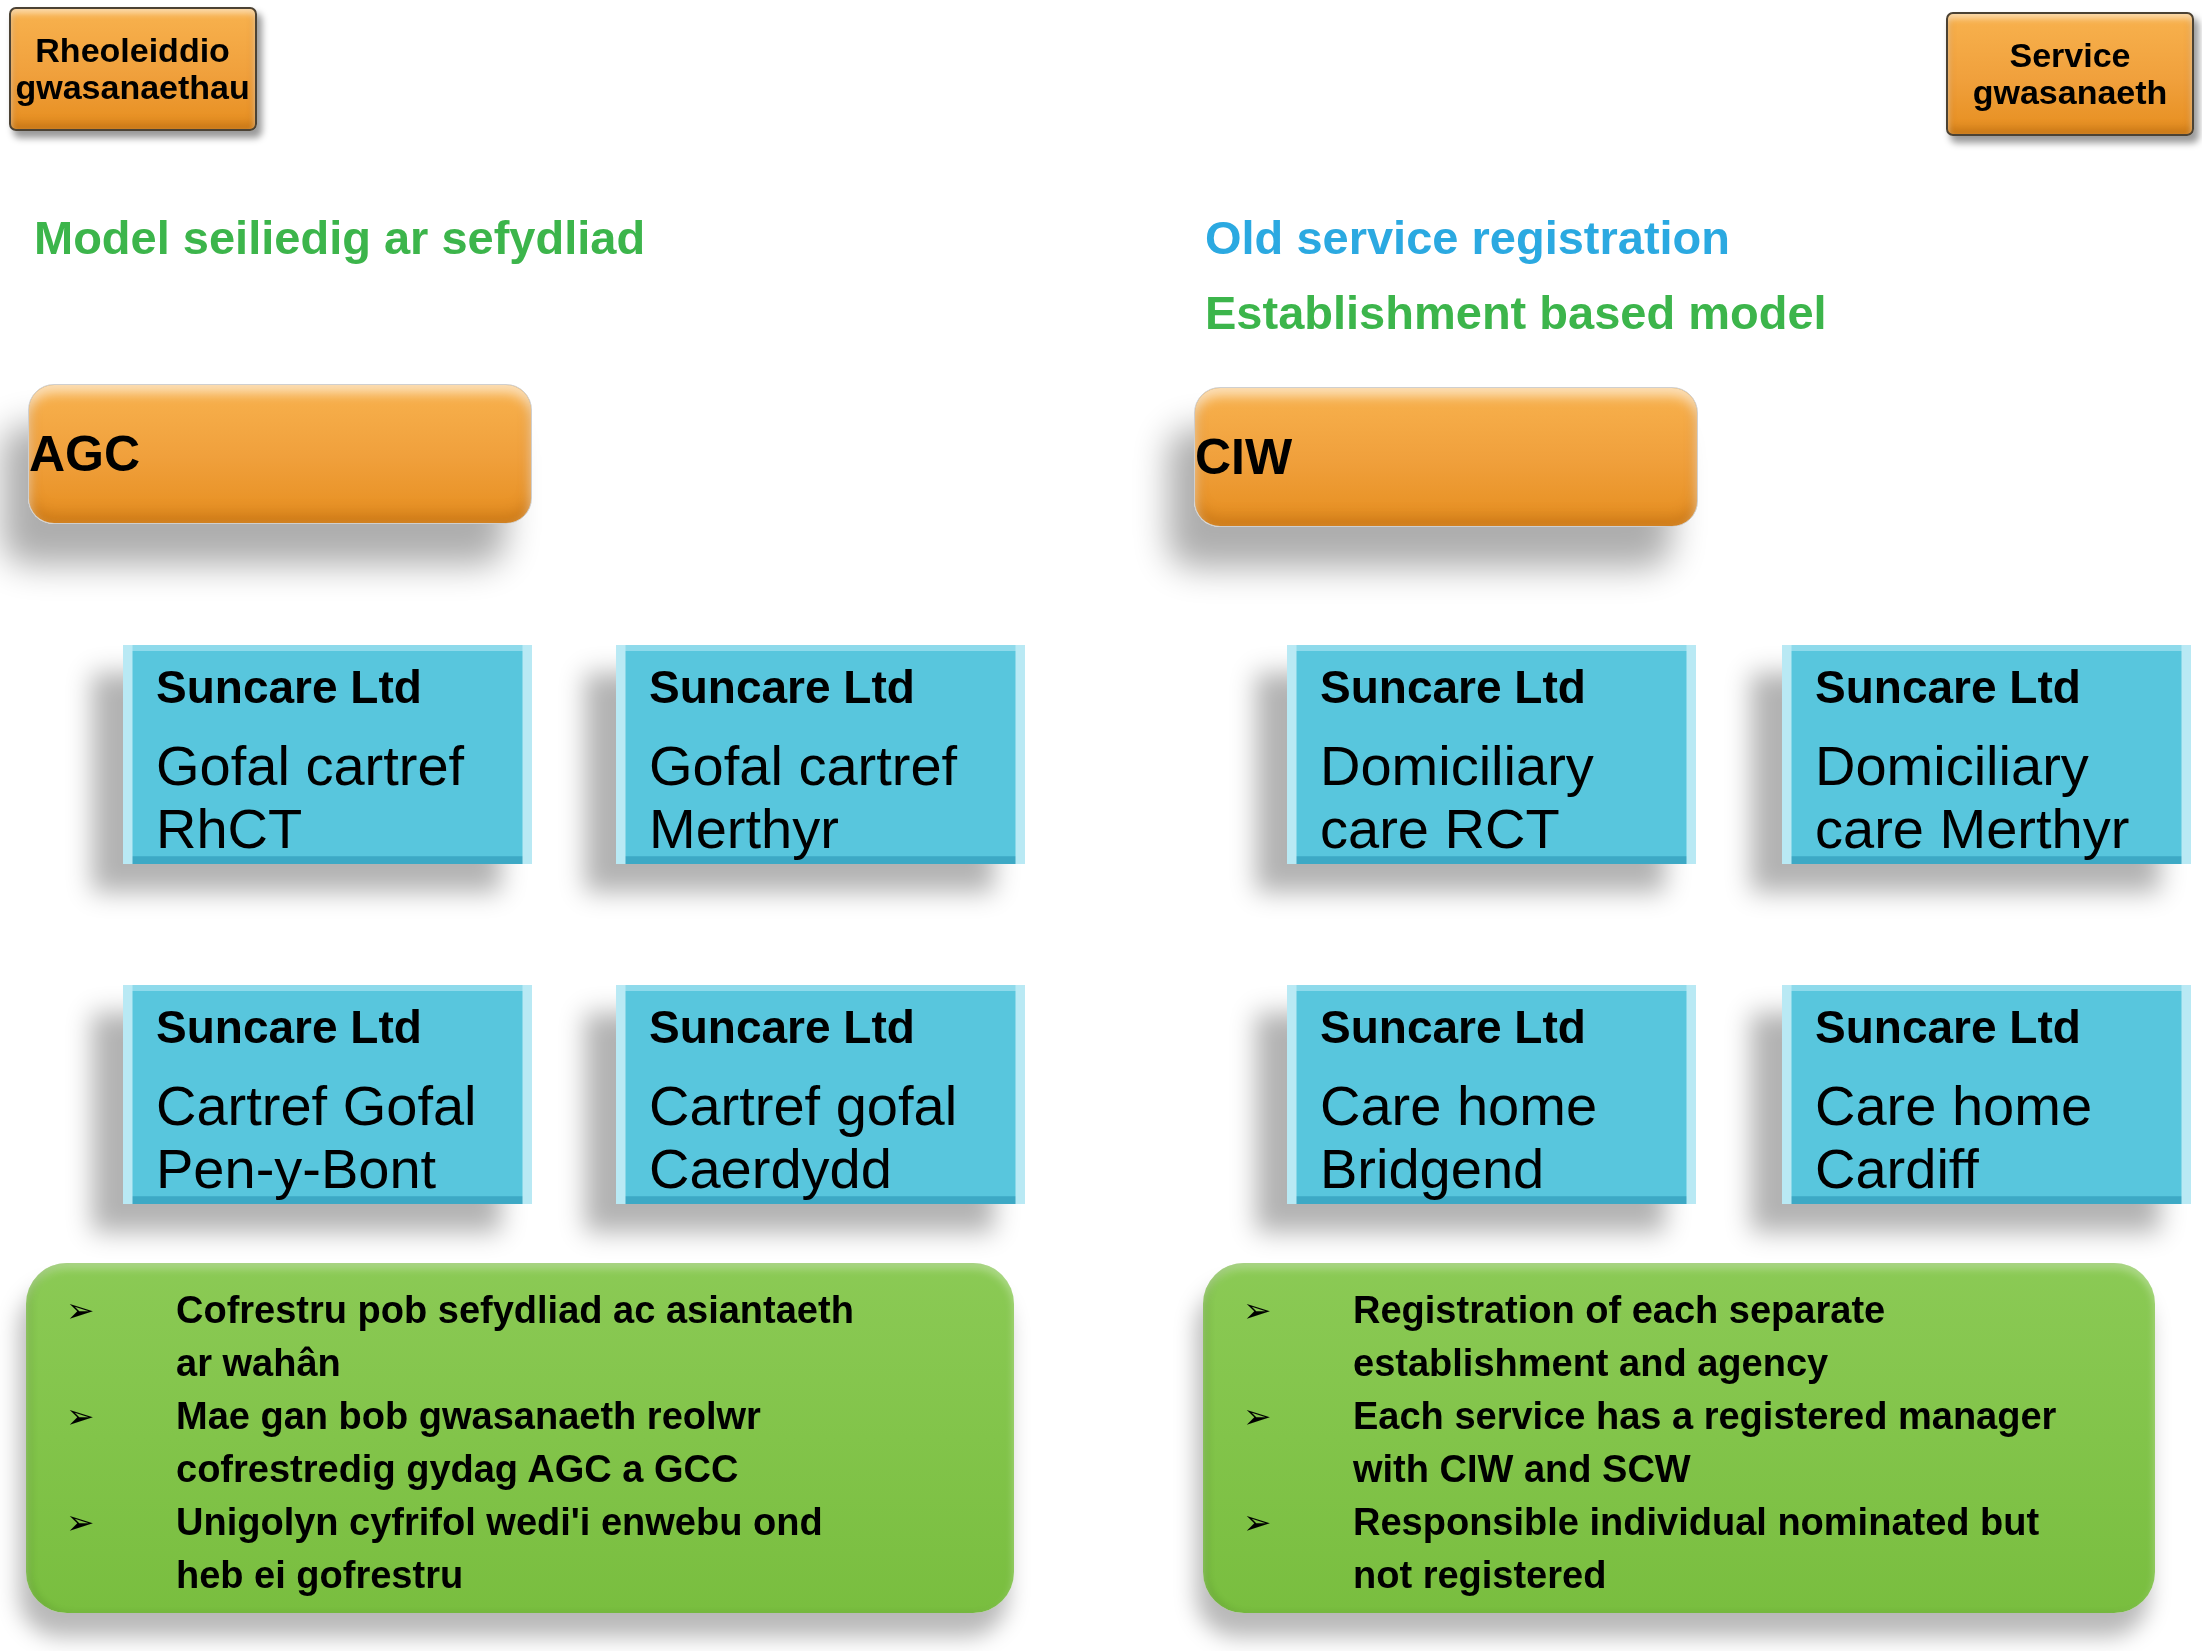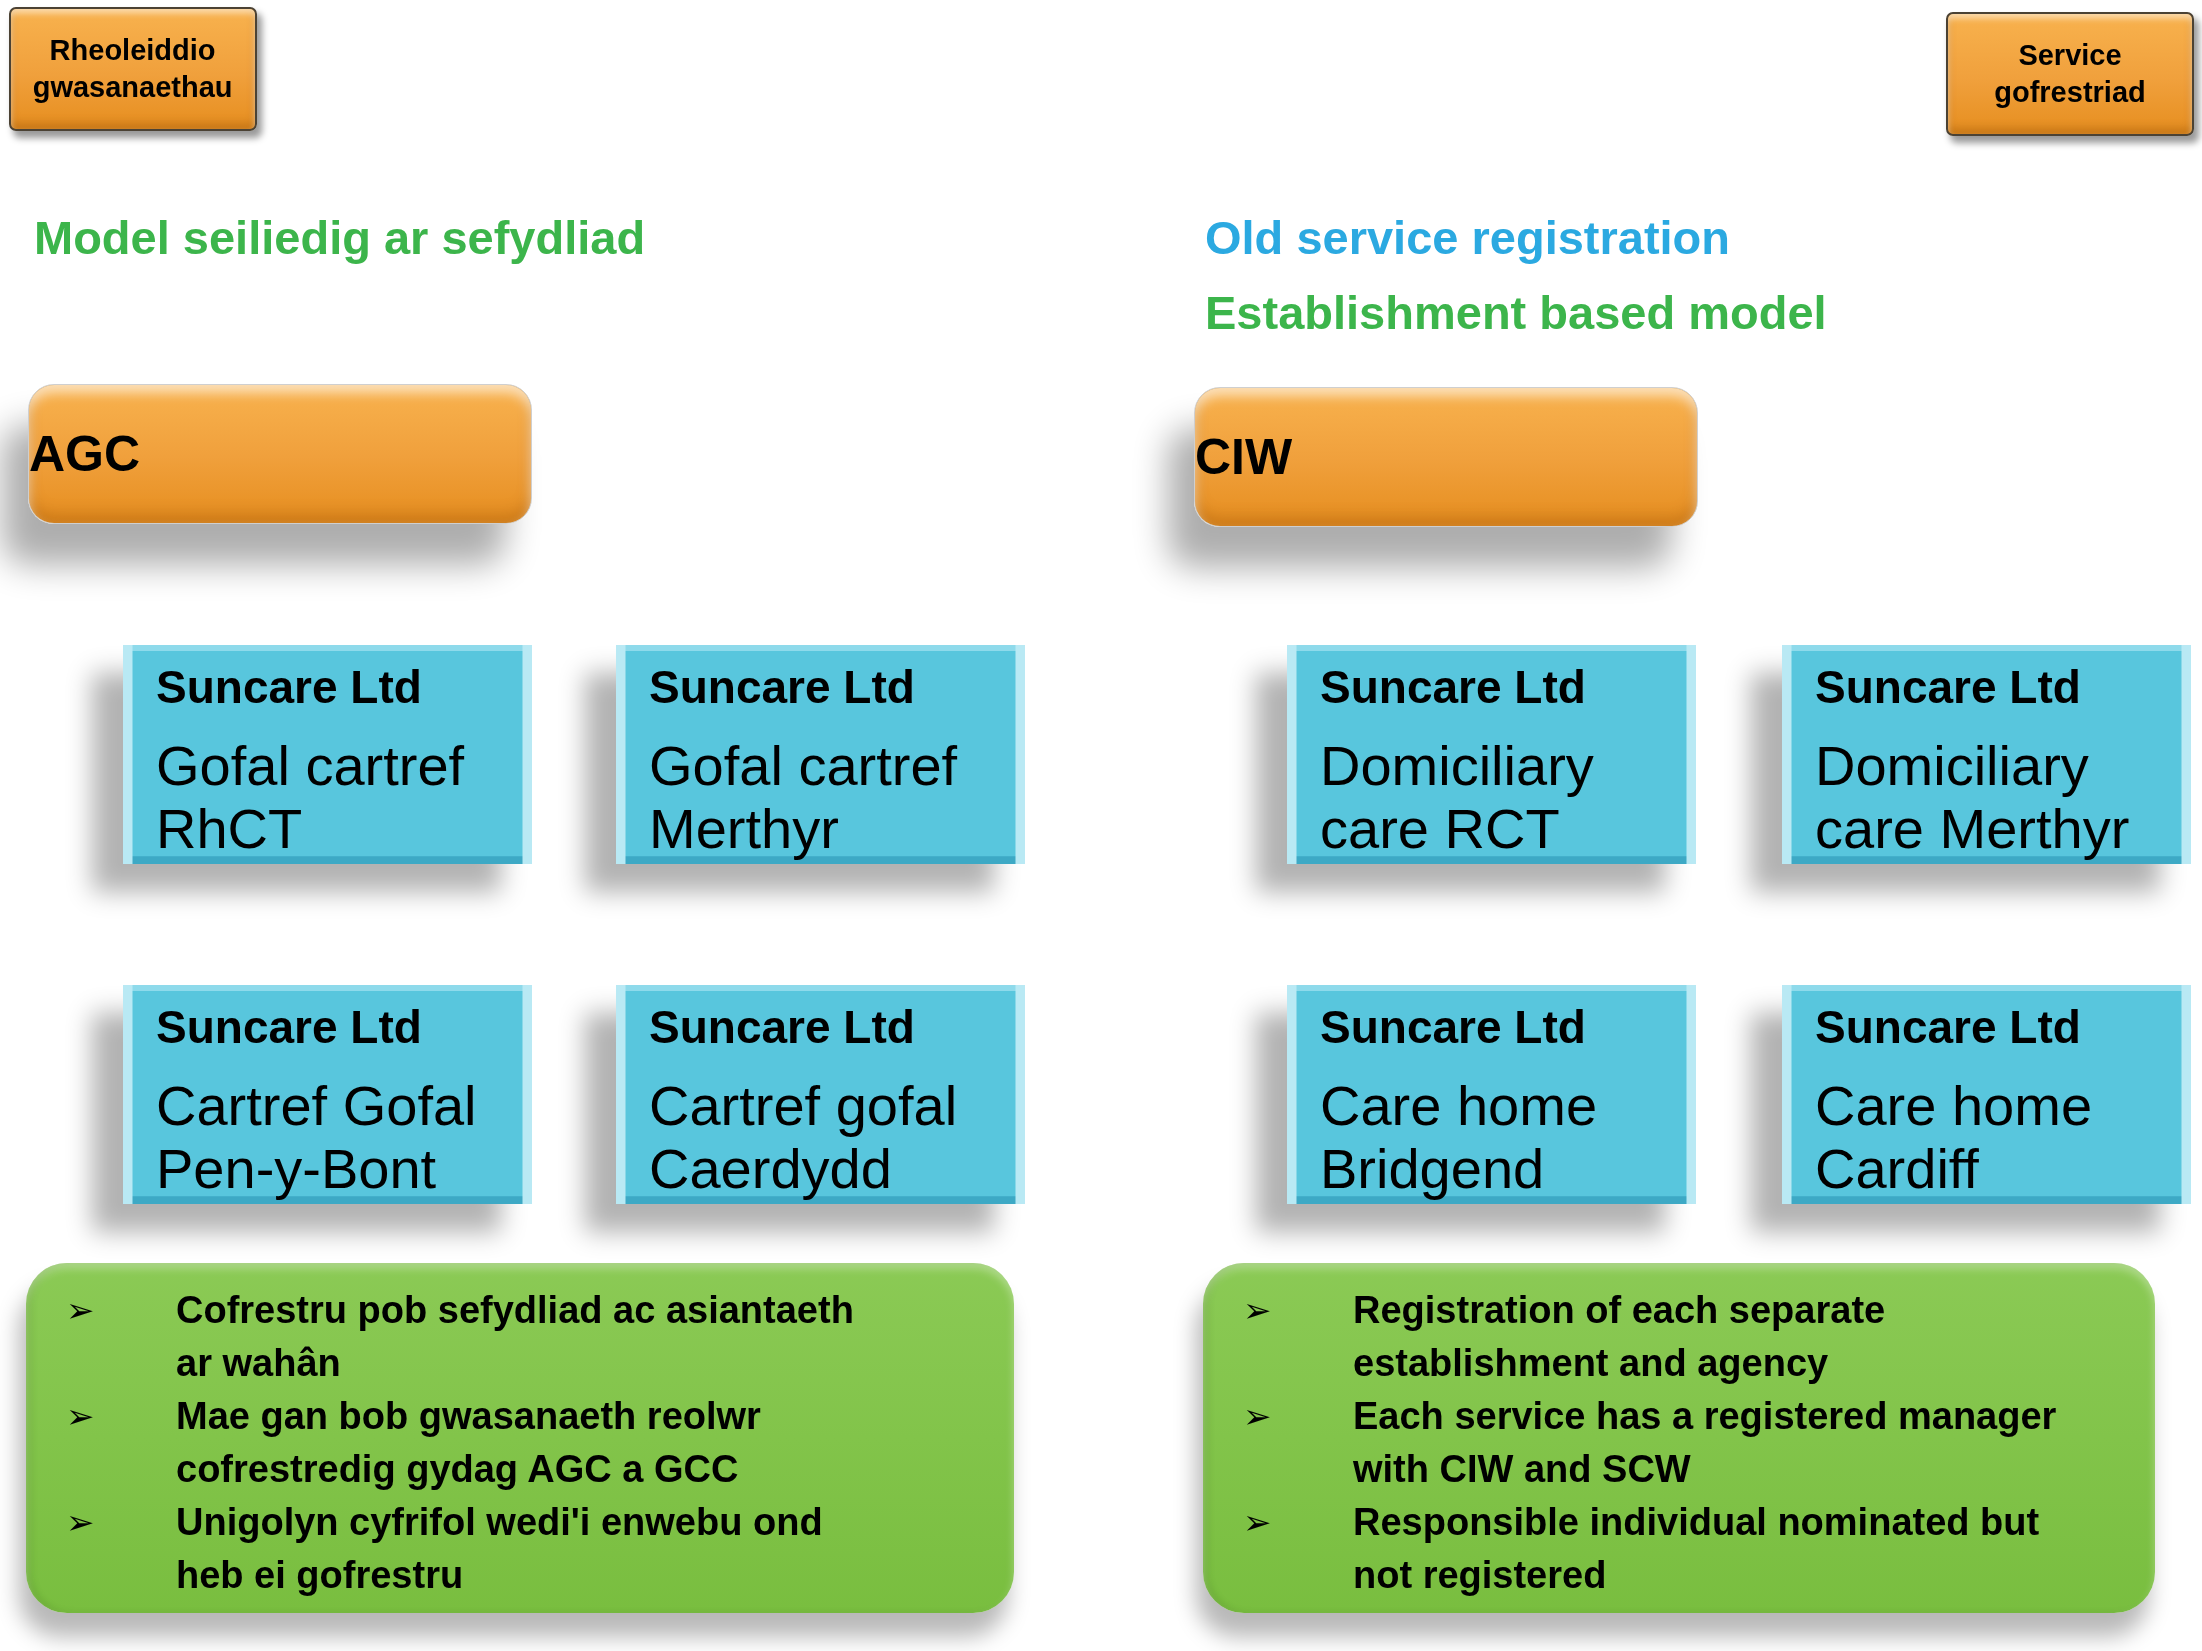--- a/index.html
+++ b/index.html
@@ -8,21 +8,21 @@
     font-family:"Liberation Sans","DejaVu Sans",sans-serif;color:var(--c-text,#000);
   }
   
   .tag-badge{
     position:absolute;display:flex;flex-direction:column;justify-content:center;align-items:center;
     background:linear-gradient(180deg,var(--c-orange_light,#F8B24E) 0%,var(--c-orange,#F0A03C) 55%,var(--c-orange_dark,#E68E1F) 100%);
     border:2.6px solid #4b4234;border-radius:6.9px;
     box-shadow:4.3px 6.9px 7.7px rgba(0,0,0,.40),
                inset 0 4.3px 6.9px rgba(255,255,255,.55),
                inset 0 -6px 8.6px rgba(122,61,0,.28);
-    font-size:29px;line-height:37px;font-weight:bold;text-align:center;color:#000;
+    font-size:34px;line-height:37px;font-weight:bold;text-align:center;color:#000;
   }
   #badge-welsh{left:8.6px;top:6.9px;width:244px;height:120px;}
   #badge-english{left:1946px;top:12px;width:244px;height:120px;}
 
   
   .heading{position:absolute;top:200px;font-size:47px;font-weight:bold;line-height:75px;white-space:nowrap;}
   #heading-left{left:34px;}
   #heading-right{left:1205px;}
   .heading .h-blue{display:block;color:var(--c-heading_blue,#2BA9E1);}
   .heading .h-green{display:block;color:var(--c-heading_green,#3CB54B);}
@@ -77,21 +77,21 @@
 <body>
 
 <div id="slide">
 
   <div class="tag-badge" id="badge-welsh">
     <span>Rheoleiddio</span>
     <span>gwasanaethau</span>
   </div>
   <div class="tag-badge" id="badge-english">
     <span>Service</span>
-    <span>gofrestriad</span>
+    <span>gwasanaeth</span>
   </div>
 
   <div class="heading" id="heading-left">
     <span class="h-green">Model seiliedig ar sefydliad</span>
   </div>
   <div class="heading" id="heading-right">
     <span class="h-blue">Old service registration</span>
     <span class="h-green">Establishment based model</span>
   </div>
 

